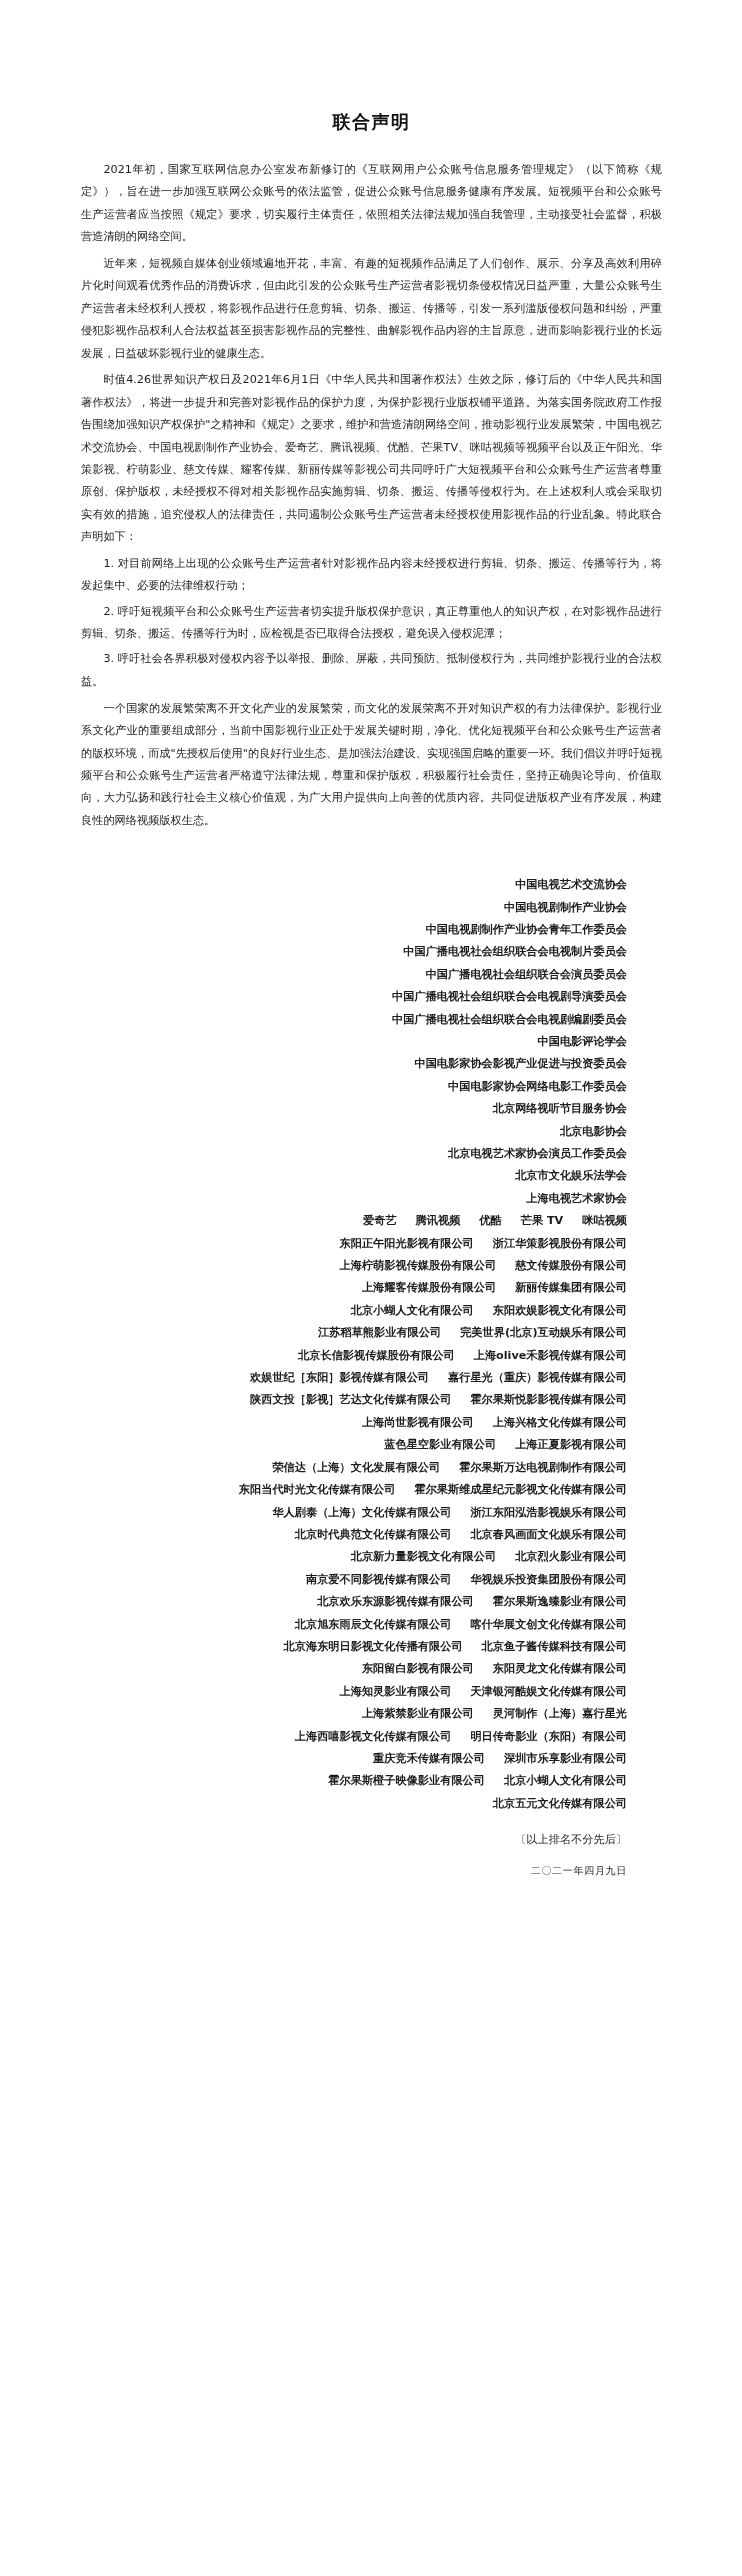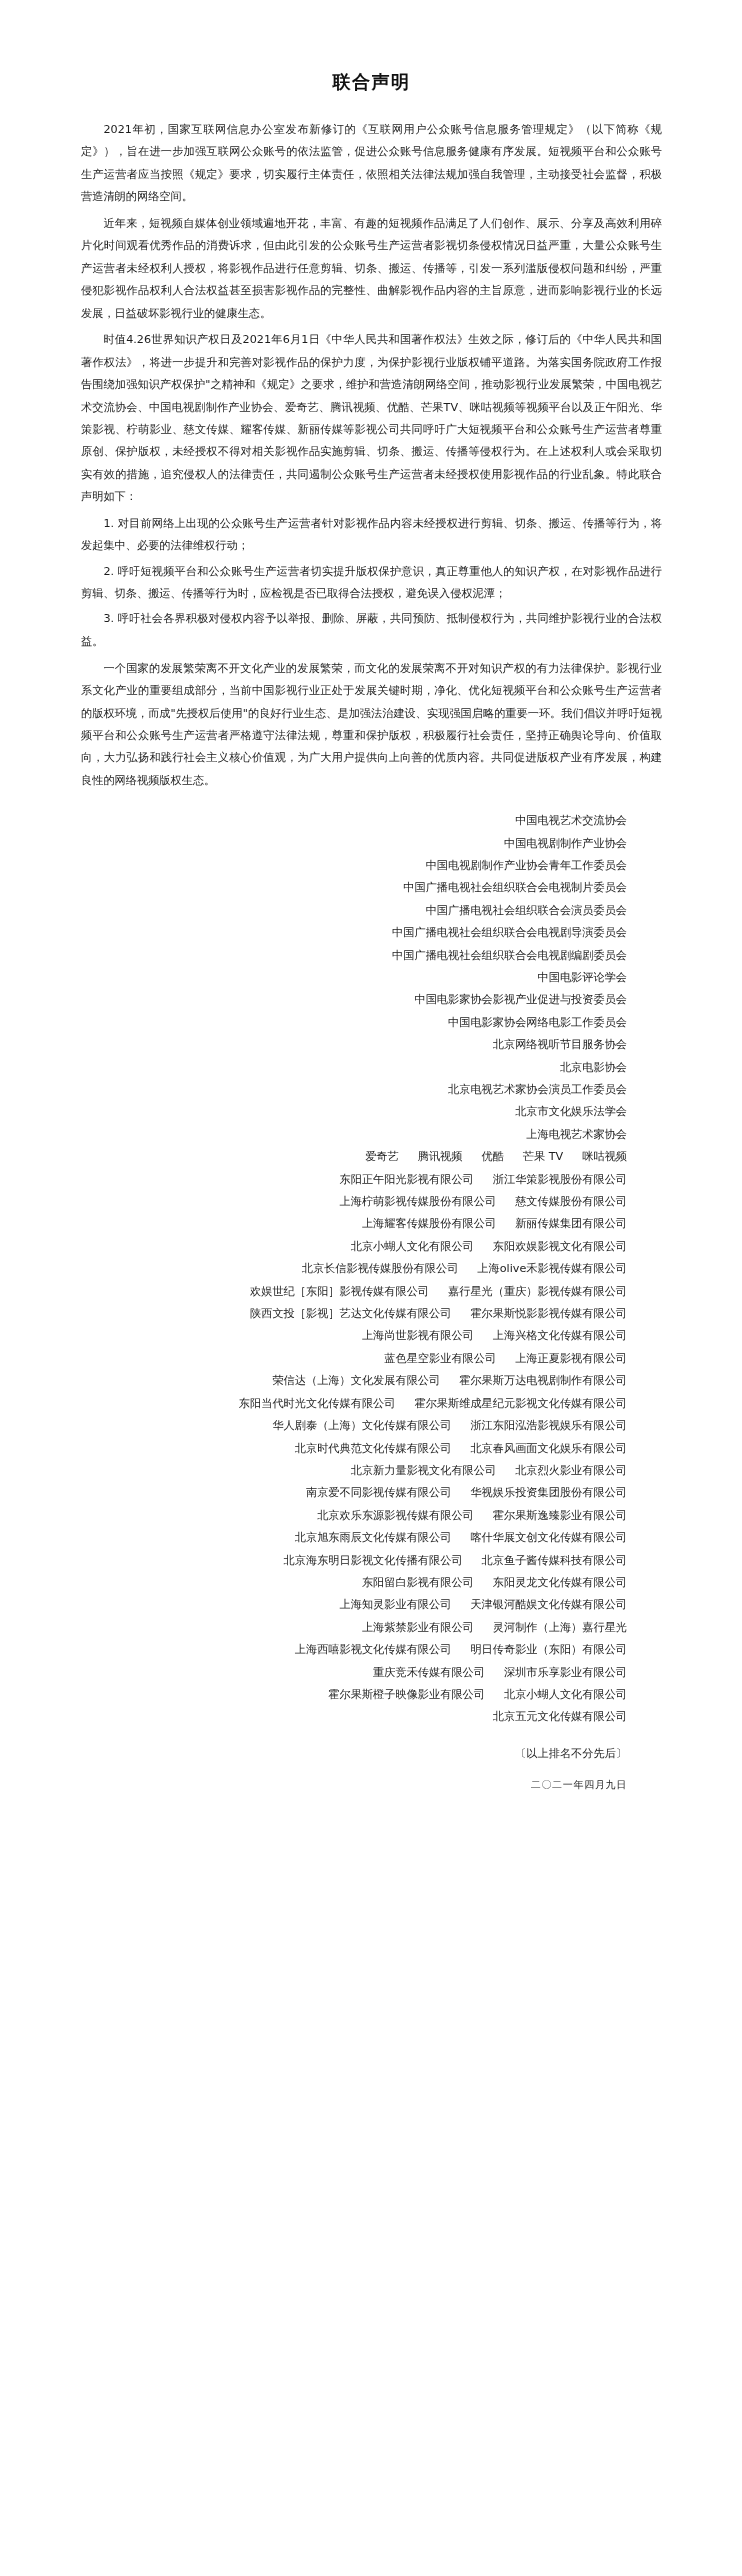--- a/index.html
+++ b/index.html
@@ -10,21 +10,21 @@
   body {
     width: 743px;
     min-height: 2576px;
     font-family: "DejaVu Sans", "Liberation Sans", sans-serif;
     color: #1a1a1a;
   }
   .page {
     width: 743px;
     min-height: 2576px;
     box-sizing: border-box;
-    padding: 70px 81px 44px 81px;
+    padding: 110px 81px 44px 81px;
     background: #ffffff;
   }
   .doc-title {
     text-align: center;
     font-size: 18px;
     font-weight: bold;
     letter-spacing: 1.5px;
     margin: 0 0 25px 0;
     color: #111;
   }
@@ -43,22 +43,23 @@
   .list-item {
     font-size: 11.2px;
     line-height: 2.0;
     text-align: justify;
     text-justify: inter-ideograph;
     text-indent: 2em;
     margin: 0 0 2.9px 0;
     color: #1c1c1c;
   }
   .signatories {
-    margin-top: 18px;
+    margin-top: 42px;
     margin-bottom: 7.3px;
+    font-weight: bold;
   }
   .sig-line {
     text-align: right;
     font-size: 11.2px;
     line-height: 2.0;
     color: #1c1c1c;
     padding-right: 35px;
   }
   .sig-line .gap {
     display: inline-block;
@@ -117,20 +118,21 @@
       <div class="sig-line"><span>北京网络视听节目服务协会</span></div>
       <div class="sig-line"><span>北京电影协会</span></div>
       <div class="sig-line"><span>北京电视艺术家协会演员工作委员会</span></div>
       <div class="sig-line"><span>北京市文化娱乐法学会</span></div>
       <div class="sig-line"><span>上海电视艺术家协会</span></div>
       <div class="sig-line"><span>爱奇艺</span><span class="gap"></span><span>腾讯视频</span><span class="gap"></span><span>优酷</span><span class="gap"></span><span>芒果 TV</span><span class="gap"></span><span>咪咕视频</span></div>
       <div class="sig-line"><span>东阳正午阳光影视有限公司</span><span class="gap"></span><span>浙江华策影视股份有限公司</span></div>
       <div class="sig-line"><span>上海柠萌影视传媒股份有限公司</span><span class="gap"></span><span>慈文传媒股份有限公司</span></div>
       <div class="sig-line"><span>上海耀客传媒股份有限公司</span><span class="gap"></span><span>新丽传媒集团有限公司</span></div>
       <div class="sig-line"><span>北京小蝴人文化有限公司</span><span class="gap"></span><span>东阳欢娱影视文化有限公司</span></div>
+      <div class="sig-line"><span>江苏稻草熊影业有限公司</span><span class="gap"></span><span>完美世界(北京)互动娱乐有限公司</span></div>
       <div class="sig-line"><span>北京长信影视传媒股份有限公司</span><span class="gap"></span><span>上海olive禾影视传媒有限公司</span></div>
       <div class="sig-line"><span>欢娱世纪［东阳］影视传媒有限公司</span><span class="gap"></span><span>嘉行星光（重庆）影视传媒有限公司</span></div>
       <div class="sig-line"><span>陕西文投［影视］艺达文化传媒有限公司</span><span class="gap"></span><span>霍尔果斯悦影影视传媒有限公司</span></div>
       <div class="sig-line"><span>上海尚世影视有限公司</span><span class="gap"></span><span>上海兴格文化传媒有限公司</span></div>
       <div class="sig-line"><span>蓝色星空影业有限公司</span><span class="gap"></span><span>上海正夏影视有限公司</span></div>
       <div class="sig-line"><span>荣信达（上海）文化发展有限公司</span><span class="gap"></span><span>霍尔果斯万达电视剧制作有限公司</span></div>
       <div class="sig-line"><span>东阳当代时光文化传媒有限公司</span><span class="gap"></span><span>霍尔果斯维成星纪元影视文化传媒有限公司</span></div>
       <div class="sig-line"><span>华人剧泰（上海）文化传媒有限公司</span><span class="gap"></span><span>浙江东阳泓浩影视娱乐有限公司</span></div>
       <div class="sig-line"><span>北京时代典范文化传媒有限公司</span><span class="gap"></span><span>北京春风画面文化娱乐有限公司</span></div>
       <div class="sig-line"><span>北京新力量影视文化有限公司</span><span class="gap"></span><span>北京烈火影业有限公司</span></div>

